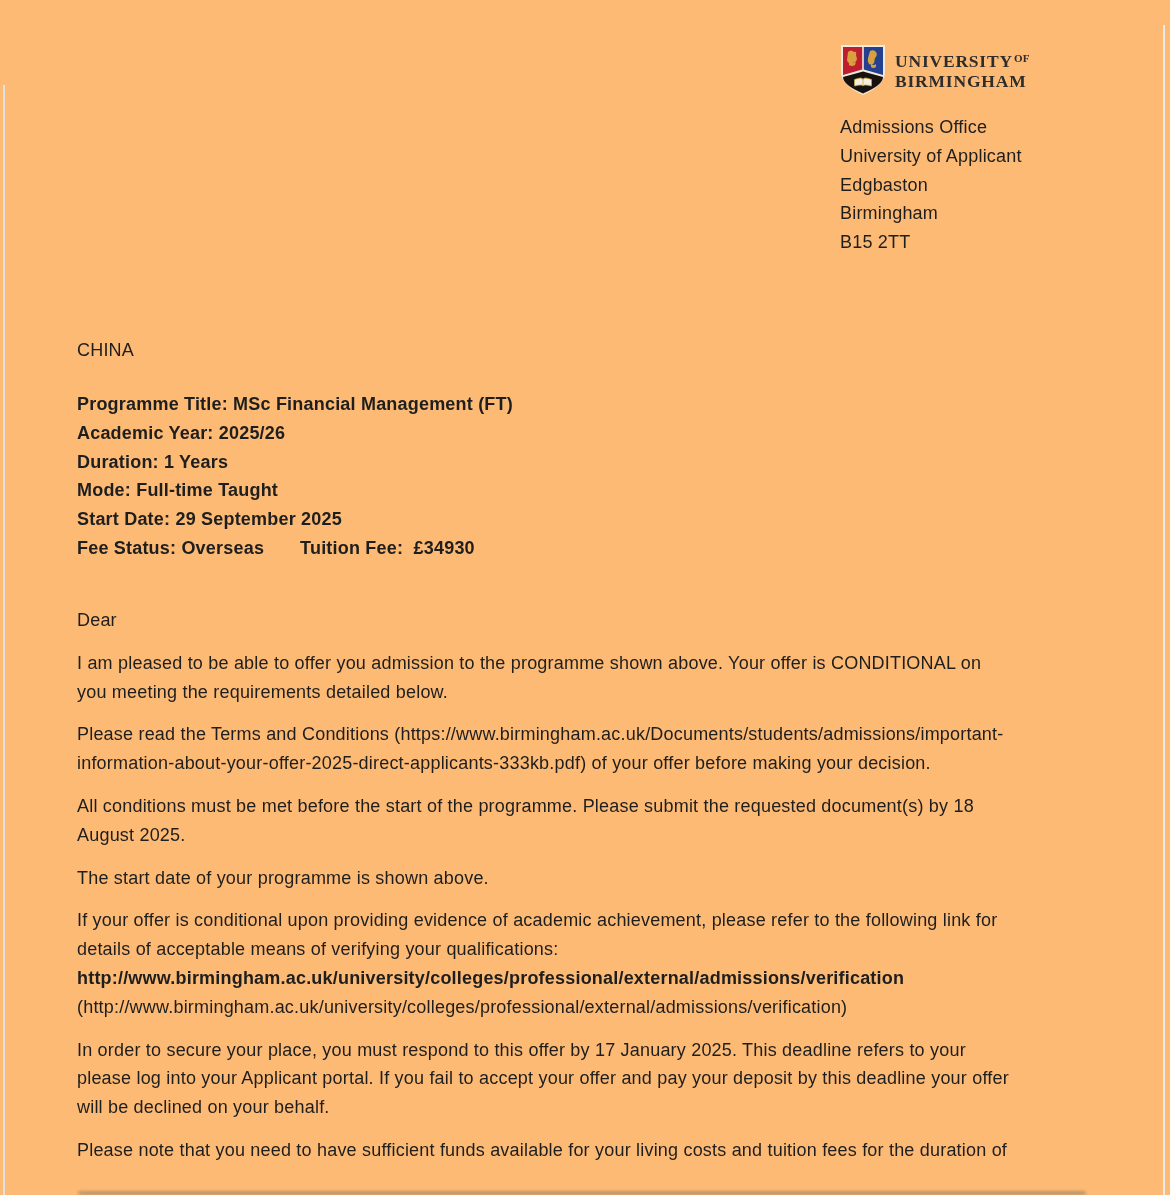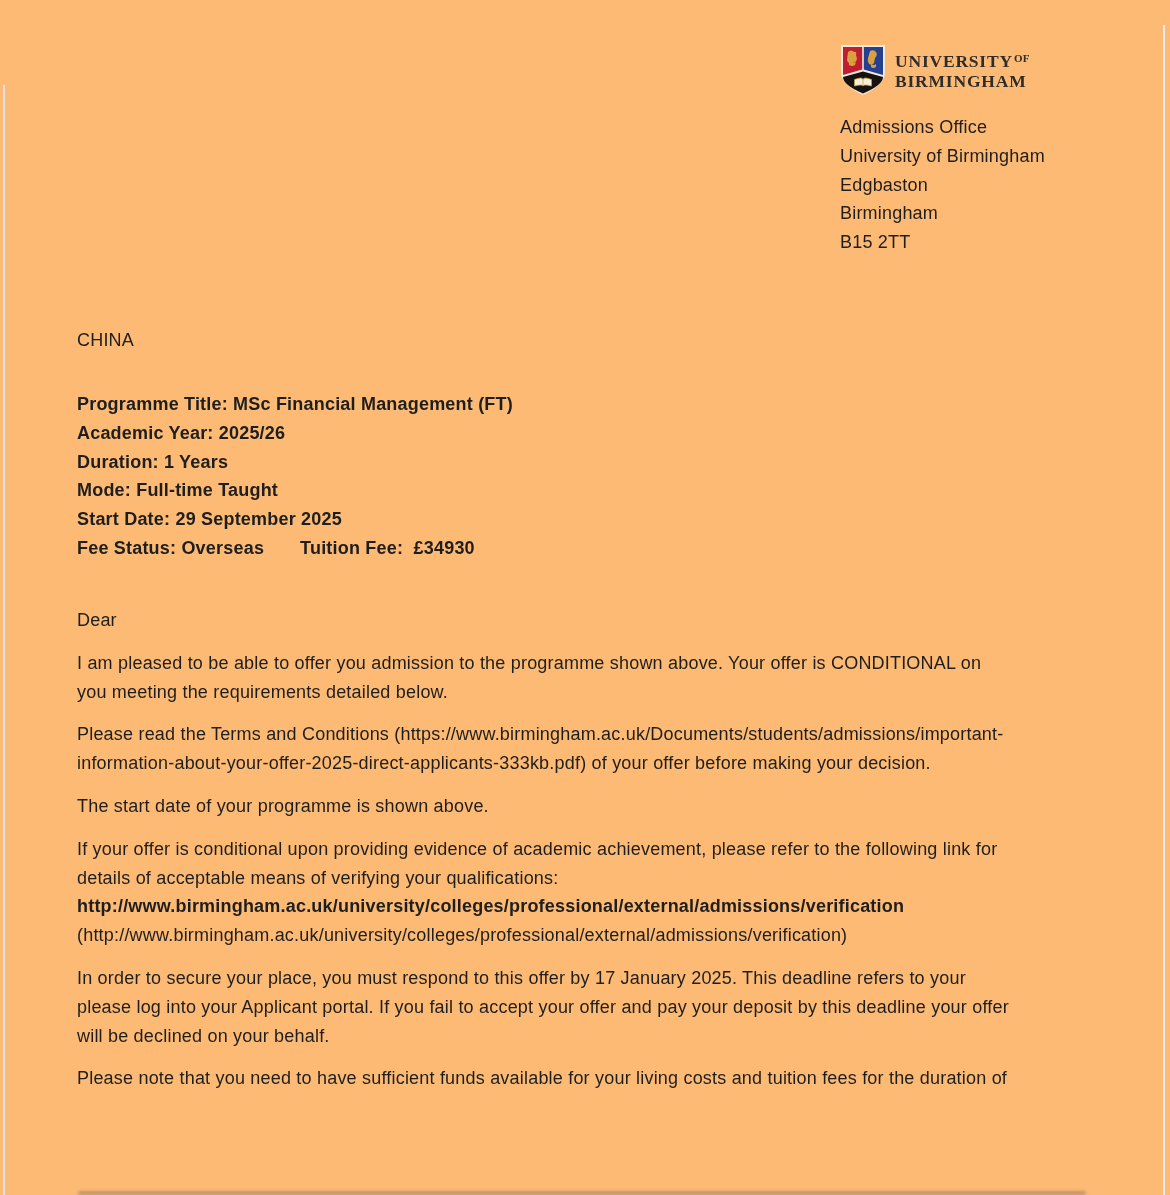--- a/index.html
+++ b/index.html
@@ -39,21 +39,21 @@
   }
   .wordmark .of {
     font-size: 11px;
     vertical-align: 5px;
     letter-spacing: 0.4px;
     margin-left: 1px;
   }
   
   .address { position: absolute; left: 840px; top: 113px; line-height: 28.8px; }
   
-  .recipient { position: absolute; left: 77px; top: 326px; line-height: 28.8px; }
+  .recipient { position: absolute; left: 77px; top: 336px; line-height: 28.8px; }
   
   .programme { position: absolute; left: 77px; top: 390px; line-height: 28.8px; font-weight: 700; }
   .fee-line { display: flex; }
   .fee-line .tuition { margin-left: 36px; white-space: pre; }
   
   .letter-body { position: absolute; left: 77px; top: 606px; line-height: 28.8px; width: 1040px; }
   .para { margin-top: 14px; }
   .line { white-space: nowrap; }
   .bold-line { font-weight: 700; }
   
@@ -94,21 +94,21 @@
       <path d="M23 35.5 v6.5" stroke="#caa23f" stroke-width="0.7"></path>
     </svg>
     <div class="wordmark">
       <div><span>UNIVERSITY</span><span class="of">OF</span></div>
       <div>BIRMINGHAM</div>
     </div>
   </div>
 
   <div class="address">
     <div class="line">Admissions Office</div>
-    <div class="line">University of Birmingham</div>
+    <div class="line">University of Applicant</div>
     <div class="line">Edgbaston</div>
     <div class="line">Birmingham</div>
     <div class="line">B15 2TT</div>
   </div>
 
   <div class="recipient">CHINA</div>
 
   <div class="programme">
     <div class="line">Programme Title: MSc Financial Management (FT)</div>
     <div class="line">Academic Year: 2025/26</div>
@@ -127,20 +127,24 @@
     <div class="para">
       <div class="line">I am pleased to be able to offer you admission to the programme shown above. Your offer is CONDITIONAL on</div>
       <div class="line">you meeting the requirements detailed below.</div>
     </div>
 
     <div class="para">
       <div class="line">Please read the Terms and Conditions (https://www.birmingham.ac.uk/Documents/students/admissions/important-</div>
       <div class="line">information-about-your-offer-2025-direct-applicants-333kb.pdf) of your offer before making your decision.</div>
     </div>
 
+    <div class="para">
+      <div class="line">All conditions must be met before the start of the programme. Please submit the requested document(s) by 18</div>
+      <div class="line">August 2025.</div>
+    </div>
 
     <div class="para">
       <div class="line">The start date of your programme is shown above.</div>
     </div>
 
     <div class="para">
       <div class="line">If your offer is conditional upon providing evidence of academic achievement, please refer to the following link for</div>
       <div class="line">details of acceptable means of verifying your qualifications:</div>
       <div class="line bold-line">http://www.birmingham.ac.uk/university/colleges/professional/external/admissions/verification</div>
       <div class="line">(http://www.birmingham.ac.uk/university/colleges/professional/external/admissions/verification)</div>

